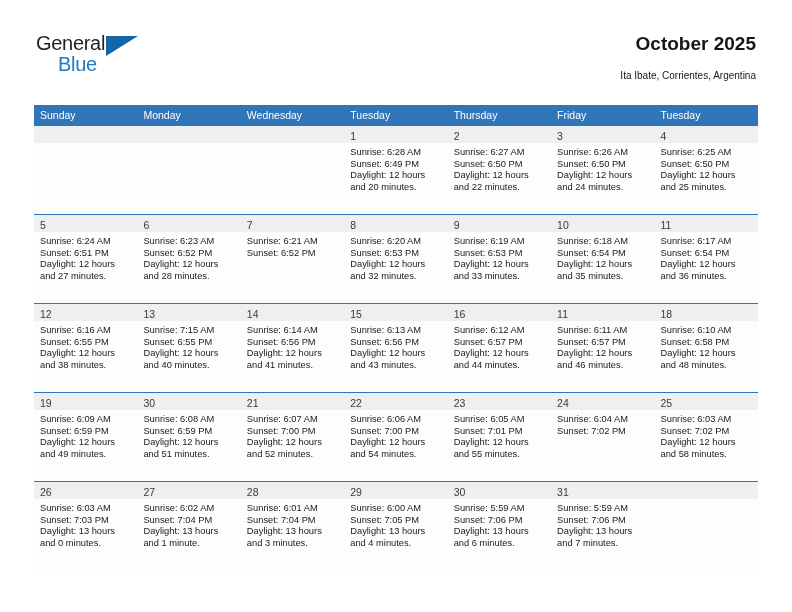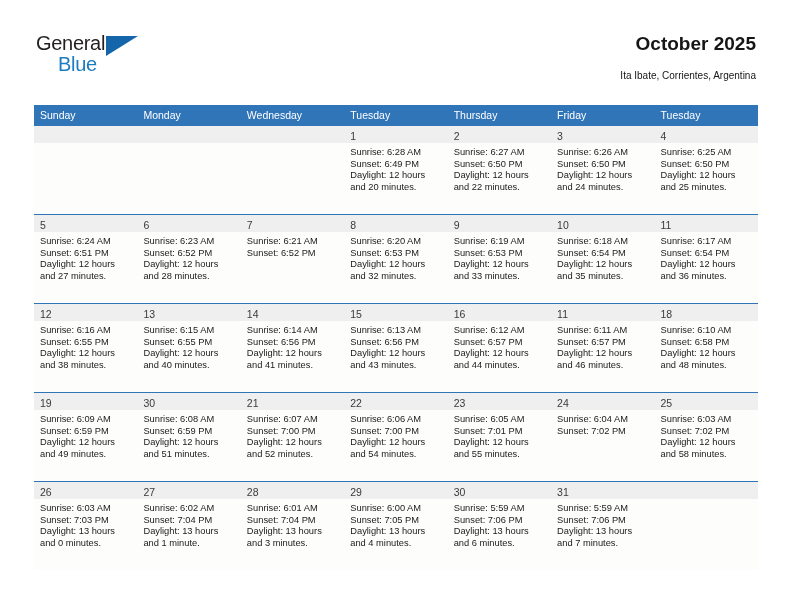--- a/index.html
+++ b/index.html
@@ -260,21 +260,21 @@
           <div class="daynum-band"><span class="daynum">12</span></div>
           <div class="day-body">
             <div>Sunrise: 6:16 AM</div>
             <div>Sunset: 6:55 PM</div>
             <div class="daylight-line">Daylight: 12 hours and 38 minutes.</div>
           </div>
         </div>
         <div class="day-cell">
           <div class="daynum-band"><span class="daynum">13</span></div>
           <div class="day-body">
-            <div>Sunrise: 6:15 AM</div>
+            <div>Sunrise: 7:15 AM</div>
             <div>Sunset: 6:55 PM</div>
             <div class="daylight-line">Daylight: 12 hours and 40 minutes.</div>
           </div>
         </div>
         <div class="day-cell">
           <div class="daynum-band"><span class="daynum">14</span></div>
           <div class="day-body">
             <div>Sunrise: 6:14 AM</div>
             <div>Sunset: 6:56 PM</div>
             <div class="daylight-line">Daylight: 12 hours and 41 minutes.</div>

